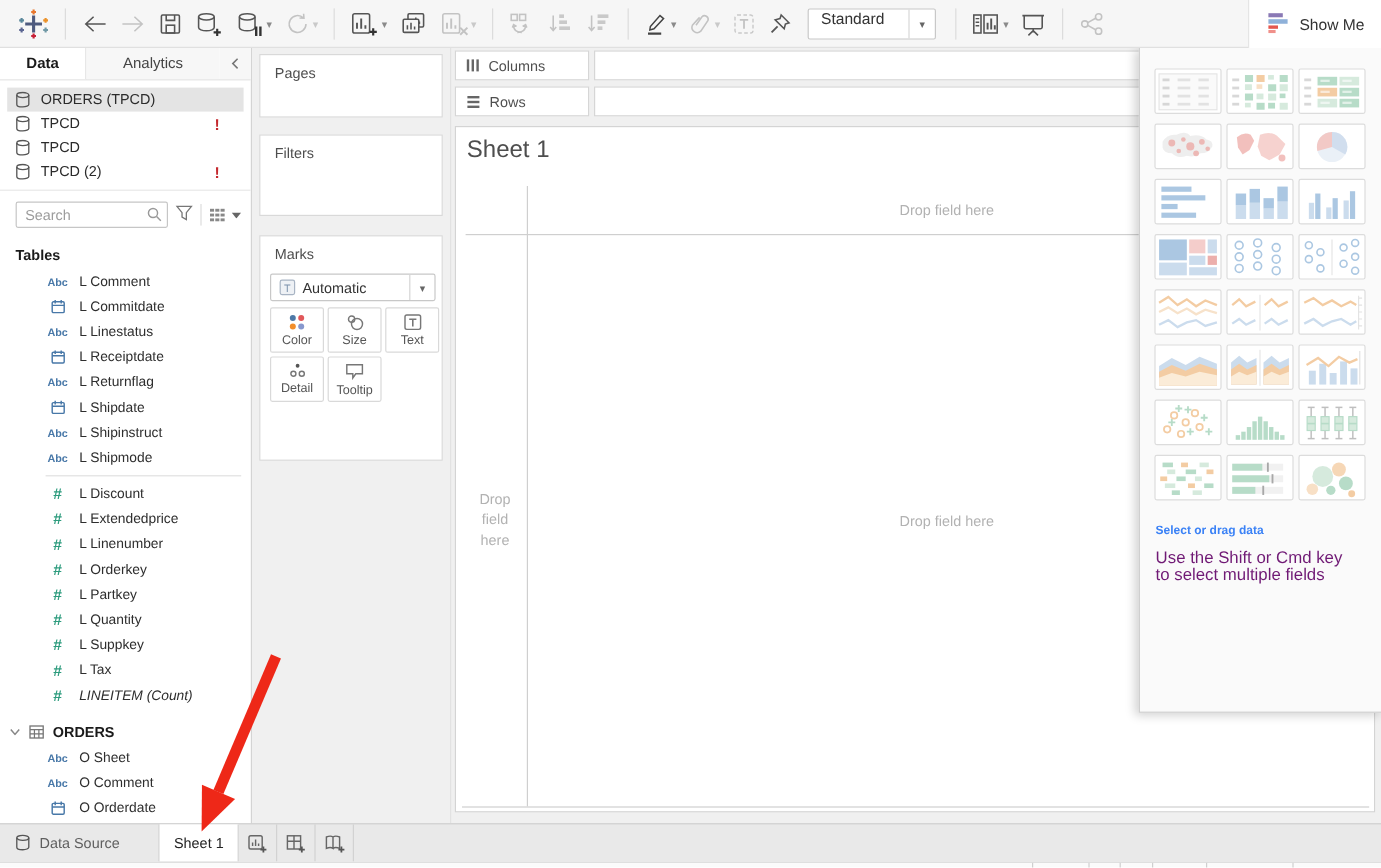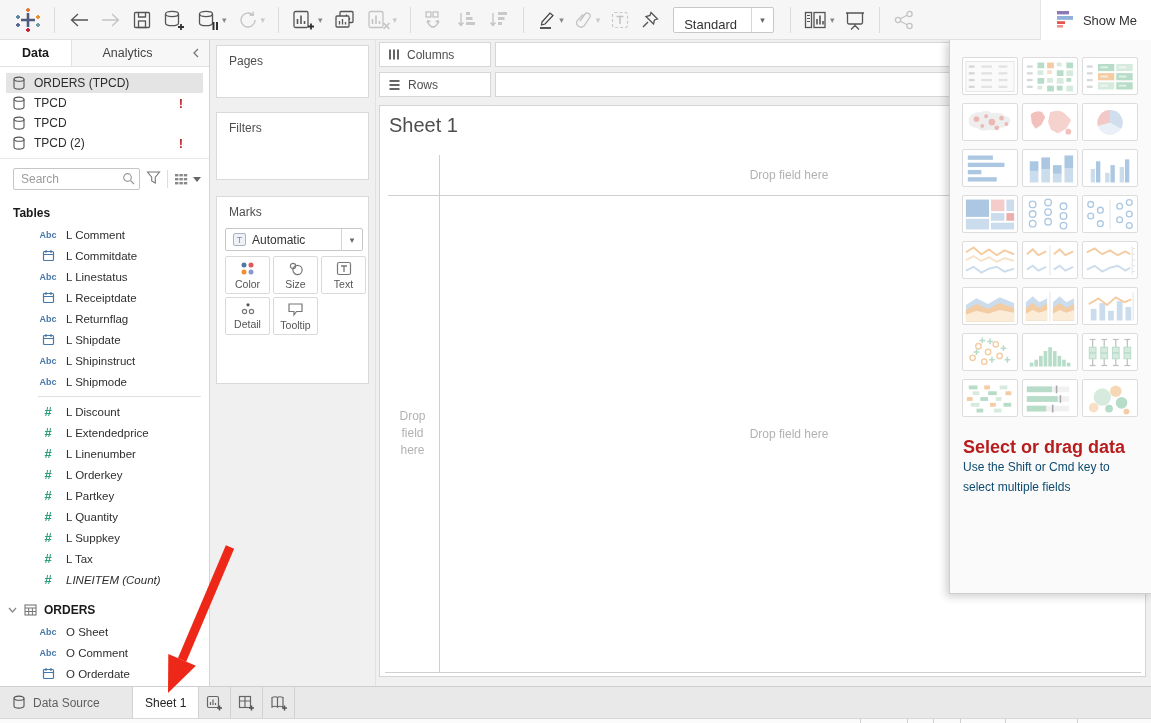--- a/index.html
+++ b/index.html
@@ -6,21 +6,21 @@
   html,body { width:1151px; height:723px; overflow:hidden; font-family:"Liberation Sans",sans-serif; background:#fff; position:relative; font-size:12px; color:#333; }
 
   
   .toolbar { position:absolute; left:0; top:0; width:1151px; height:40px; background:#f6f6f6; border-bottom:1px solid #e0e0e0; display:flex; align-items:center; padding-left:10px; z-index:30; }
   .tb-btn { display:flex; align-items:center; margin:0 5px; cursor:default; }
   .tb-btn svg { display:block; }
   .tb-ic { display:flex; align-items:center; }
   .tb-caret { font-size:9px; color:#8a8a8a; margin-left:2px; }
   .tb-btn.disabled .tb-caret { color:#c9c9c9; }
   .tb-div { width:1px; height:26px; background:#dcdcdc; margin:0 8px; }
-  .tb-select { display:flex; align-items:flex-end; height:26px; border:1px solid #c8c8c8; background:#fff; border-radius:2px; margin:0 8px; }
+  .tb-select { display:flex; align-items:flex-start; height:26px; border:1px solid #c8c8c8; background:#fff; border-radius:2px; margin:0 8px;gap:6px; }
   .tb-select-val { padding:0 14px 0 10px; font-size:13px; color:#333; }
   .tb-select-caret { width:22px; text-align:center; border-left:1px solid #d8d8d8; font-size:9px; color:#666; align-self:stretch; display:flex; align-items:center; justify-content:center; }
   .showme-btn { position:absolute; right:0; top:0; width:111px; height:40px; background:#fff; border-left:1px solid #e5e5e5; display:flex; align-items:center; justify-content:center; gap:7px; font-size:13px; color:#333; }
 
   
   .sidebar { position:absolute; left:0; top:40px; width:210px; height:650px; background:#fff; border-right:1px solid #d4d4d4; overflow:hidden; z-index:5; }
   .side-tabs { display:flex; height:27px; border-bottom:1px solid #e2e2e2; }
   .tab-data { width:72px; background:#fff; display:flex; align-items:center; justify-content:center; font-weight:bold; color:#1a1a1a; border-right:1px solid #e2e2e2; font-size:12.5px; }
   .tab-analytics { flex:1; background:#f7f7f7; display:flex; align-items:center; justify-content:center; color:#444; font-size:12.5px; }
   .tab-collapse { width:26px; background:#f7f7f7; display:flex; align-items:center; justify-content:center; color:#777; }
@@ -75,22 +75,22 @@
   .hline-bot { position:absolute; left:5px; top:566px; width:756px; height:1px; background:#cfcfcf; }
   .drop-top { position:absolute; left:59px; top:49px; right:6px; height:40px; display:flex; align-items:center; justify-content:center; color:#b2b2b2; font-size:12px; }
   .drop-left { position:absolute; left:6px; top:89px; width:53px; height:477px; display:flex; flex-direction:column; align-items:center; justify-content:center; color:#b2b2b2; font-size:12px; line-height:17px; }
   .drop-main { position:absolute; left:59px; top:89px; right:6px; height:477px; display:flex; align-items:center; justify-content:center; color:#b2b2b2; font-size:12px; }
 
   
   .showme { position:absolute; left:573px; top:0; width:203px; height:555px; background:#fafafa; border:1px solid #cfcfcf; box-shadow:-3px 3px 8px rgba(0,0,0,0.18); z-index:10; }
   .sm-grid { position:absolute; left:12px; top:17px; width:180px; display:flex; flex-wrap:wrap; gap:8px 4px; }
   .thumb { width:56px; height:38px; background:#fff; border:1px solid #dcdcdc; border-radius:2px; display:flex; align-items:center; justify-content:center; }
   .thumb svg { opacity:.85; }
-  .sm-hint-title { position:absolute; left:13px; top:397px; font-weight:bold; color:#b91c1c; font-size:18px; }
-  .sm-hint-body { position:absolute; left:13px; top:417px; width:162px; color:#0c4a6e; font-size:12px; line-height:20px; }
+  .sm-hint-title { position:absolute; left:13px; top:397px; font-weight:bold; color:#3b82f6; font-size:10px; }
+  .sm-hint-body { position:absolute; left:13px; top:417px; width:162px; color:#701a75; font-size:14px; line-height:14px; }
 
   
   .tabbar { position:absolute; left:0; bottom:5px; width:1151px; height:32px; background:#e9e9e9; border-top:1px solid #cfcfcf; display:flex; z-index:20; }
   .bt-tab { display:flex; align-items:center; gap:7px; padding:0 12px; border-right:1px solid #d2d2d2; color:#5f5f5f; font-size:12px; }
   .bt-tab.active { background:#fff; color:#222; }
   #tab-datasource { width:133px; }
   .bt-btn { width:32px; display:flex; align-items:center; justify-content:center; border-right:1px solid #d2d2d2; }
   .statusbar { position:absolute; left:0; bottom:0; width:1151px; height:5px; background:#fbfbfb; border-top:1px solid #d8d8d8; z-index:20; }
   .st-div { position:absolute; top:0; width:1px; height:5px; background:#cfcfcf; }
 

